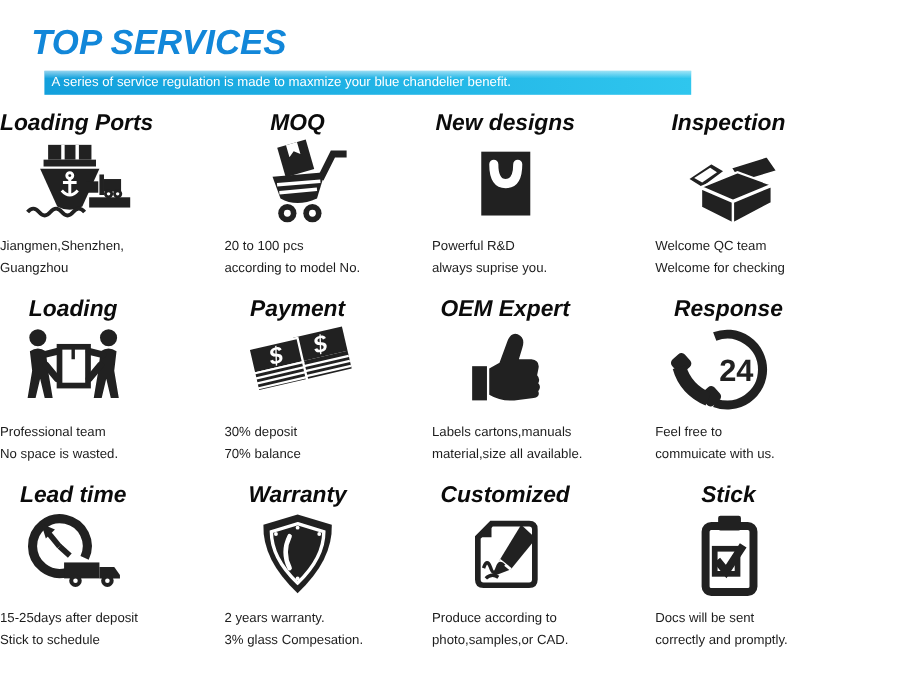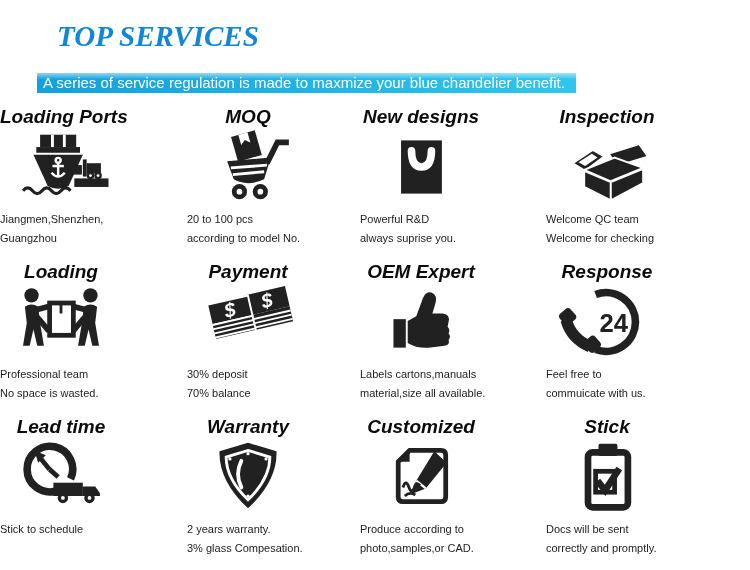--- a/index.html
+++ b/index.html
@@ -3,31 +3,30 @@
 <meta charset="utf-8">
 <style>
   * { margin:0; padding:0; box-sizing:border-box; }
   html,body { background:#fff; }
   body {
     width:750px; height:570px; overflow:hidden;
     font-family:"Liberation Sans", sans-serif;
     color:#1c1c1c;
   }
   .page-title {
-    margin:20px 0 0 57px;
+    margin:20px 0 0 26px;
     font-size:29px; font-weight:bold; font-style:italic;
     color:var(--accent,#1287d9);
     letter-spacing:0;
-    font-family:Liberation Serif, serif;
   }
   .banner {
-    margin:20px 0 0 37px;
+    margin:6px 0 0 37px;
     width:539px; height:20px; line-height:20px;
     padding-left:6px;
-    font-size:15px; color:#fff;
+    font-size:11px; color:#fff;
     background:
       linear-gradient(to bottom, rgba(255,255,255,.55) 0%, rgba(255,255,255,0) 32%),
       linear-gradient(to right, var(--banner-left,#13a0dc), var(--banner-right,#2fc6ee));
     white-space:nowrap; overflow:hidden;
   }
   .grid {
     display:grid;
     grid-template-columns:187px 173px 186px 164px;
     grid-auto-rows:155px;
     margin-top:13px;
@@ -251,20 +250,21 @@
           <rect x="42" y="46" width="31" height="14"></rect>
           <path d="M73,50 h13 l5,7 v3 h-18 Z"></path>
           <circle cx="52" cy="62" r="5.5"></circle>
             <circle cx="80" cy="62" r="5.5"></circle>
           <circle cx="52" cy="62" r="2" fill="#fff"></circle>
             <circle cx="80" cy="62" r="2" fill="#fff"></circle>
         </svg>
       </div>
     </div>
     <div class="desc">
+      <div>15-25days after deposit</div>
       <div>Stick to schedule</div>
     </div>
   </div>
 
   <div class="cell">
     <div class="head">
       <h3>Warranty</h3>
       <div class="icon-box">
         <svg viewBox="0 0 100 80" width="96" height="76">
           <path d="M50,4 L80,13 Q81,44 50,73 Q19,44 20,13 Z"></path>

